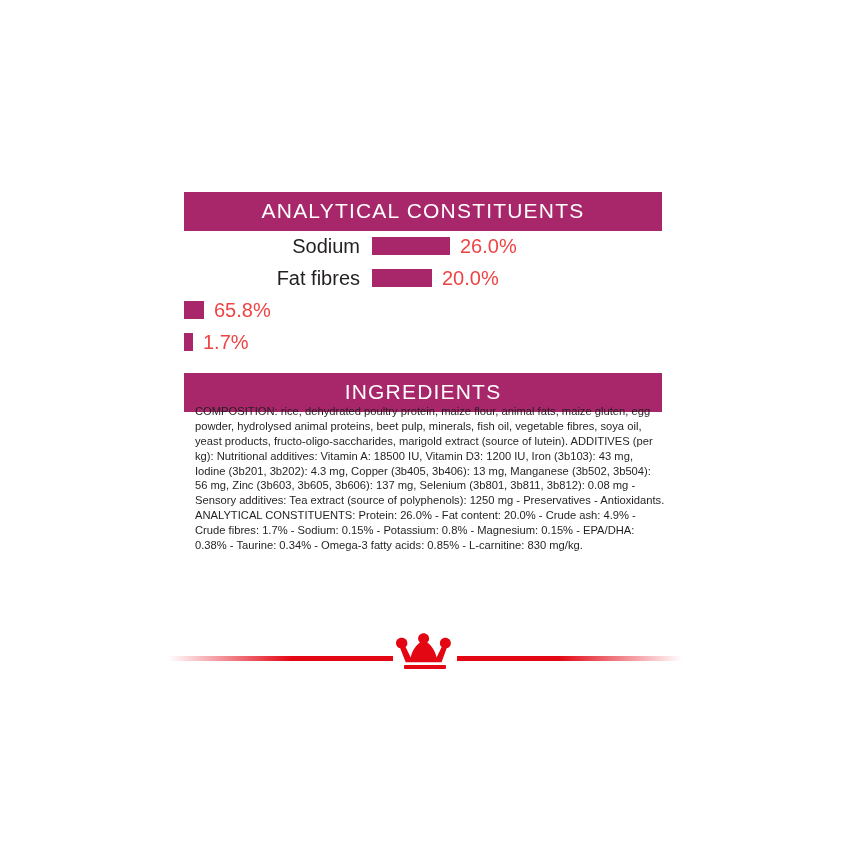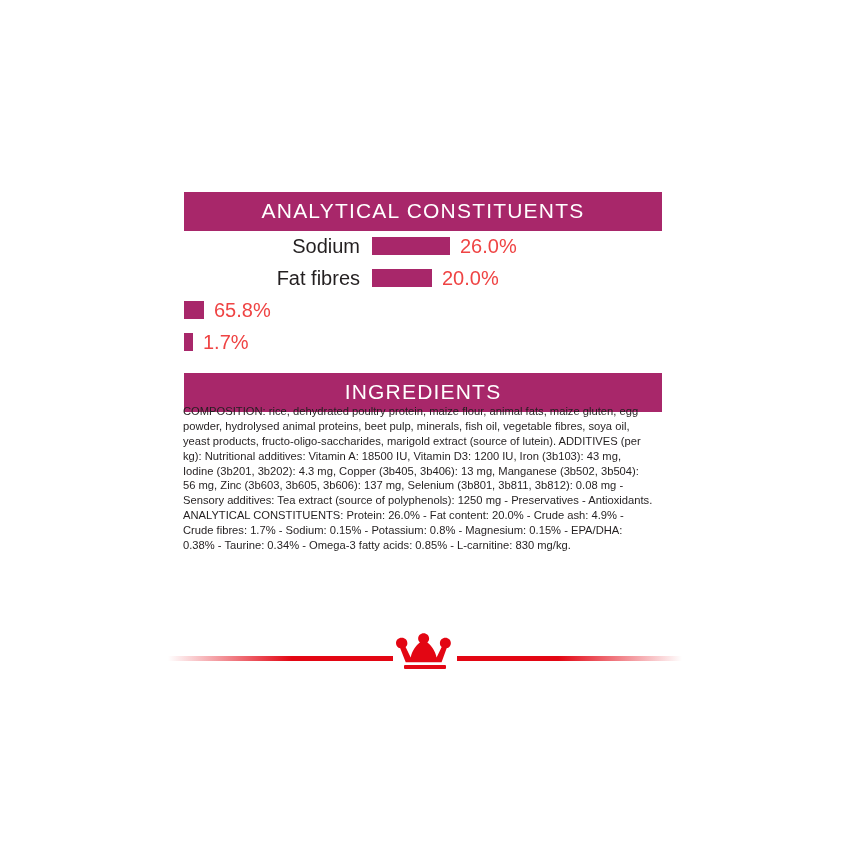--- a/index.html
+++ b/index.html
@@ -77,21 +77,21 @@
     color: #ef4444;
     margin-left: 10px;
     white-space: nowrap;
   }
 
   
   #ingredients-header { top: 361px; margin-top: 12px; }
 
   .composition {
     position: absolute;
-    left: 183px;
+    left: 195px;
     top: 404px;
     width: 470px;
     font-size: 11.2px;
     line-height: 1.33;
     color: #231f20;
     text-align: left;
   }
 
   
   .footer-mark {

